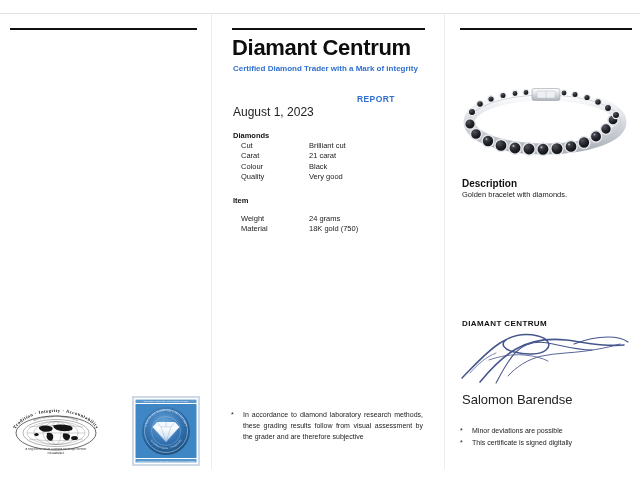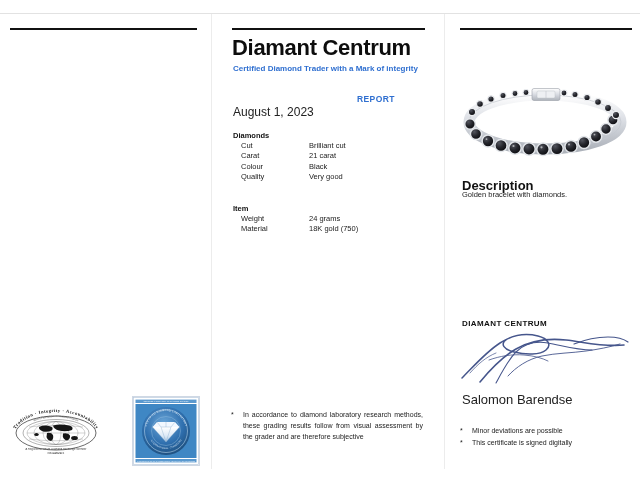--- a/index.html
+++ b/index.html
@@ -108,21 +108,21 @@
     color: #222;
   }
   .section-heading {
     position: absolute;
     left: 22px;
     font-size: 7.5px;
     font-weight: bold;
     color: #111;
   }
   #diamonds-heading { top: 117px; }
-  #item-heading     { top: 190px; }
+  #item-heading     { top: 182px; }
 
   .spec-table {
     position: absolute;
     left: 30px;
     border-collapse: collapse;
   }
   #diamonds-table { top: 128px; }
   #item-table     { top: 201px; }
   .spec-table td {
     font-size: 7.5px;
@@ -167,21 +167,21 @@
     height: 88px;
     background: #ffffff;
     overflow: hidden;
   }
   #product-photo svg { display: block; }
 
   .description-heading {
     position: absolute;
     left: 18px;
     top: 164px;
-    font-size: 13px;
+    font-size: 10px;
     font-weight: bold;
     color: #111;
   }
   .description-text {
     position: absolute;
     left: 18px;
     top: 176px;
     font-size: 7.5px;
     color: #222;
     width: 170px;

